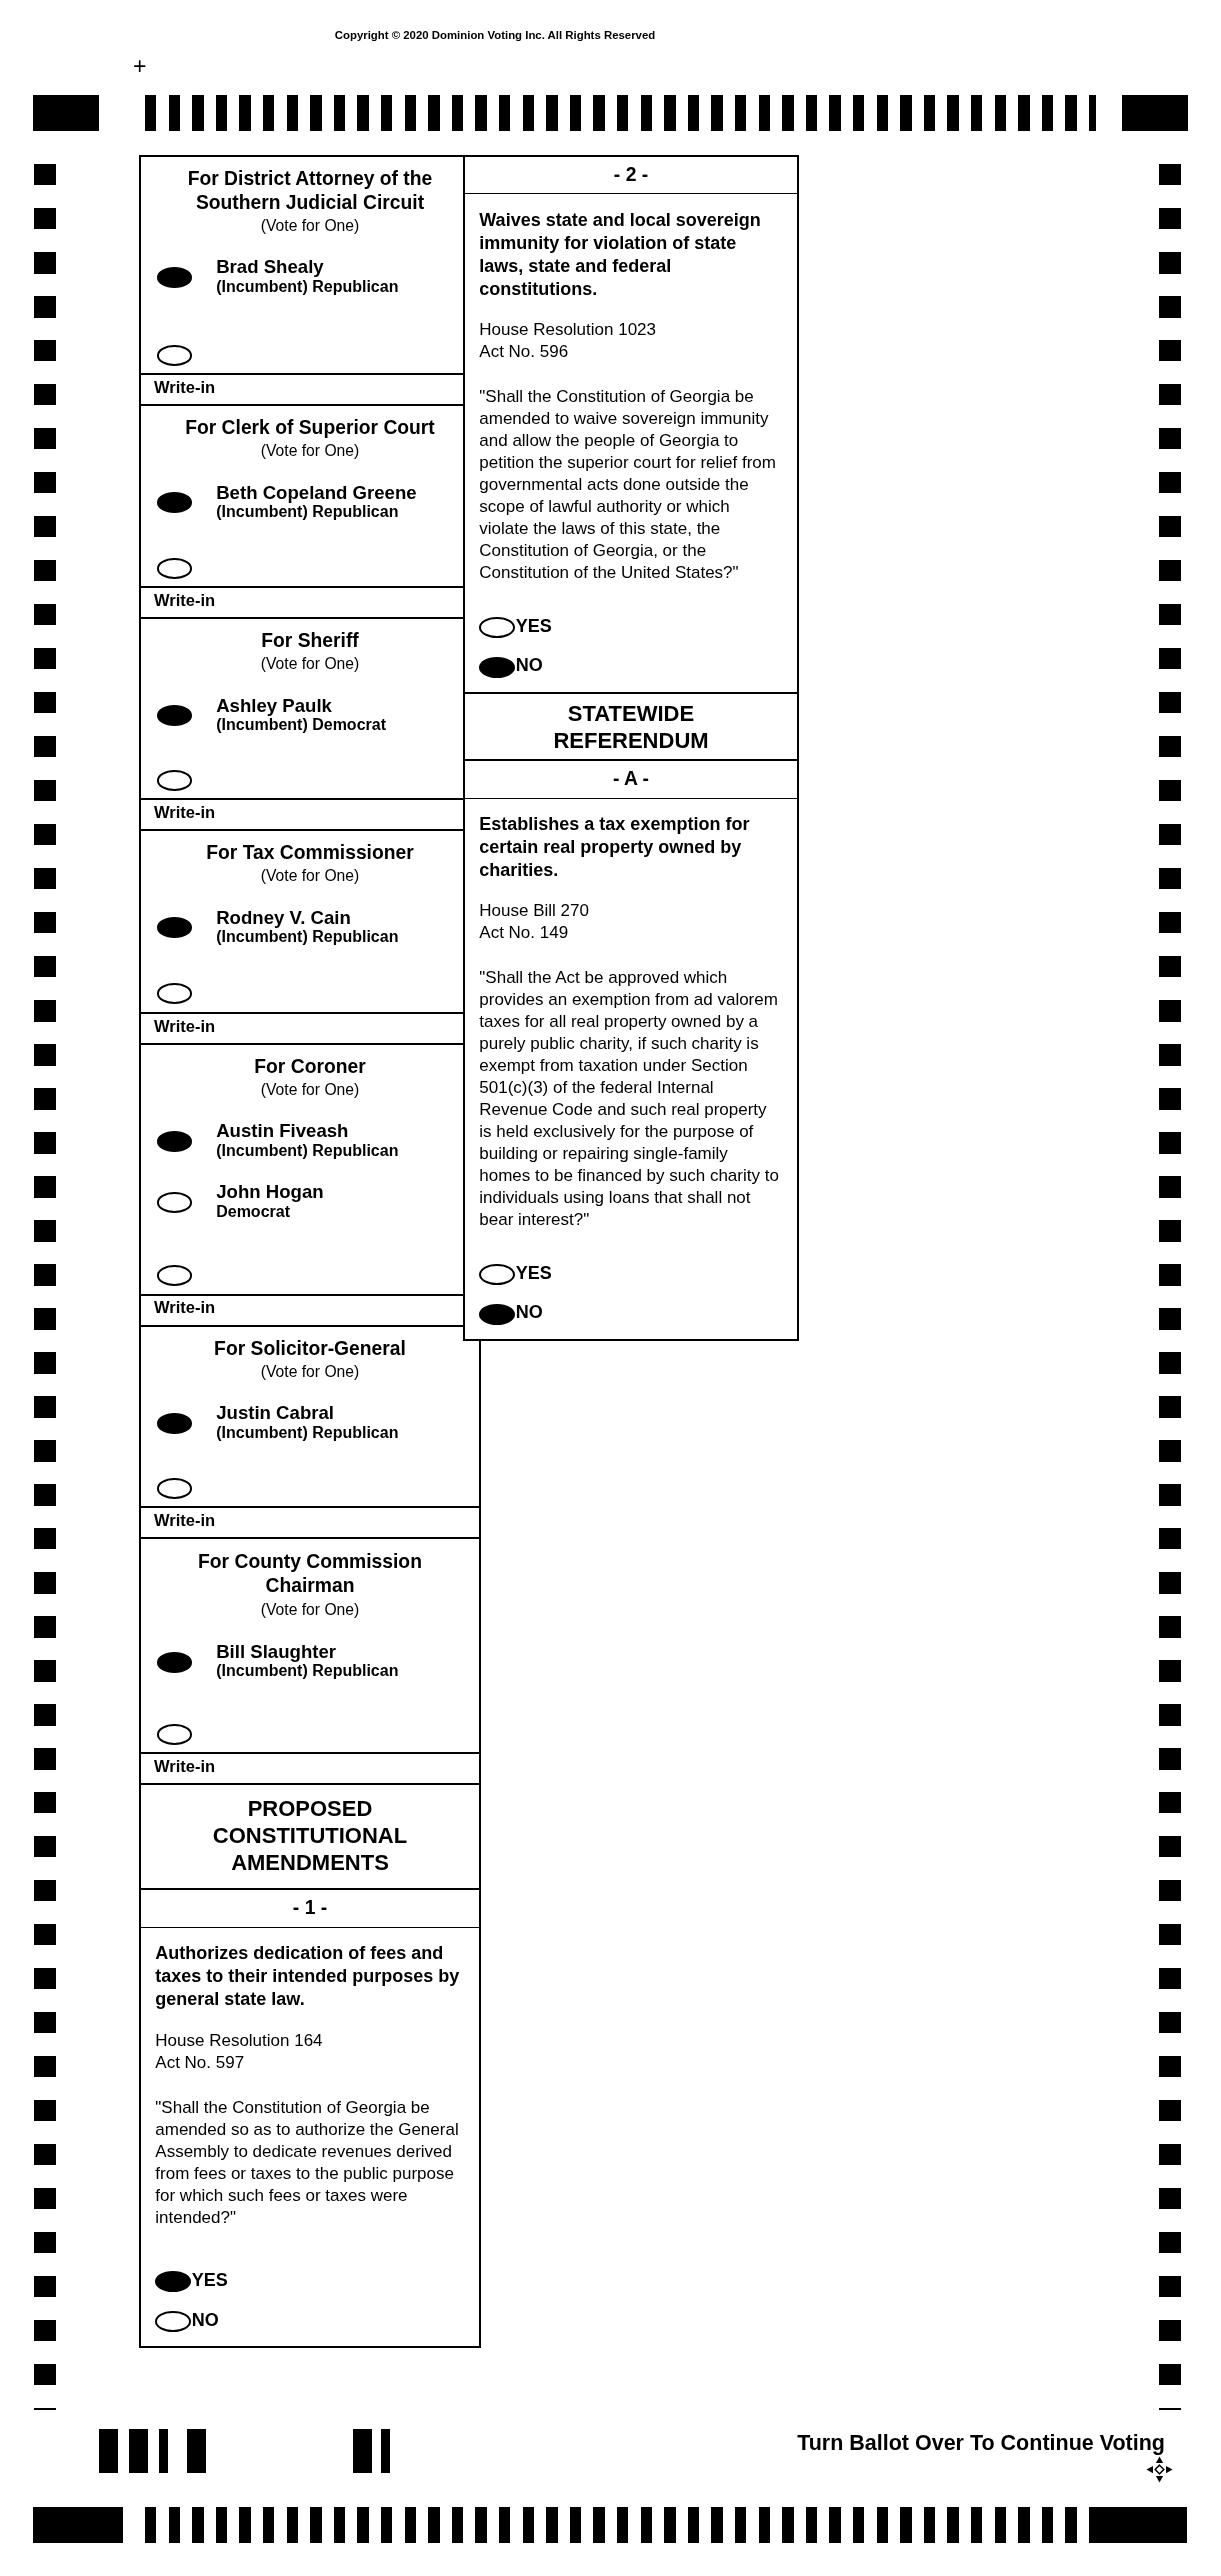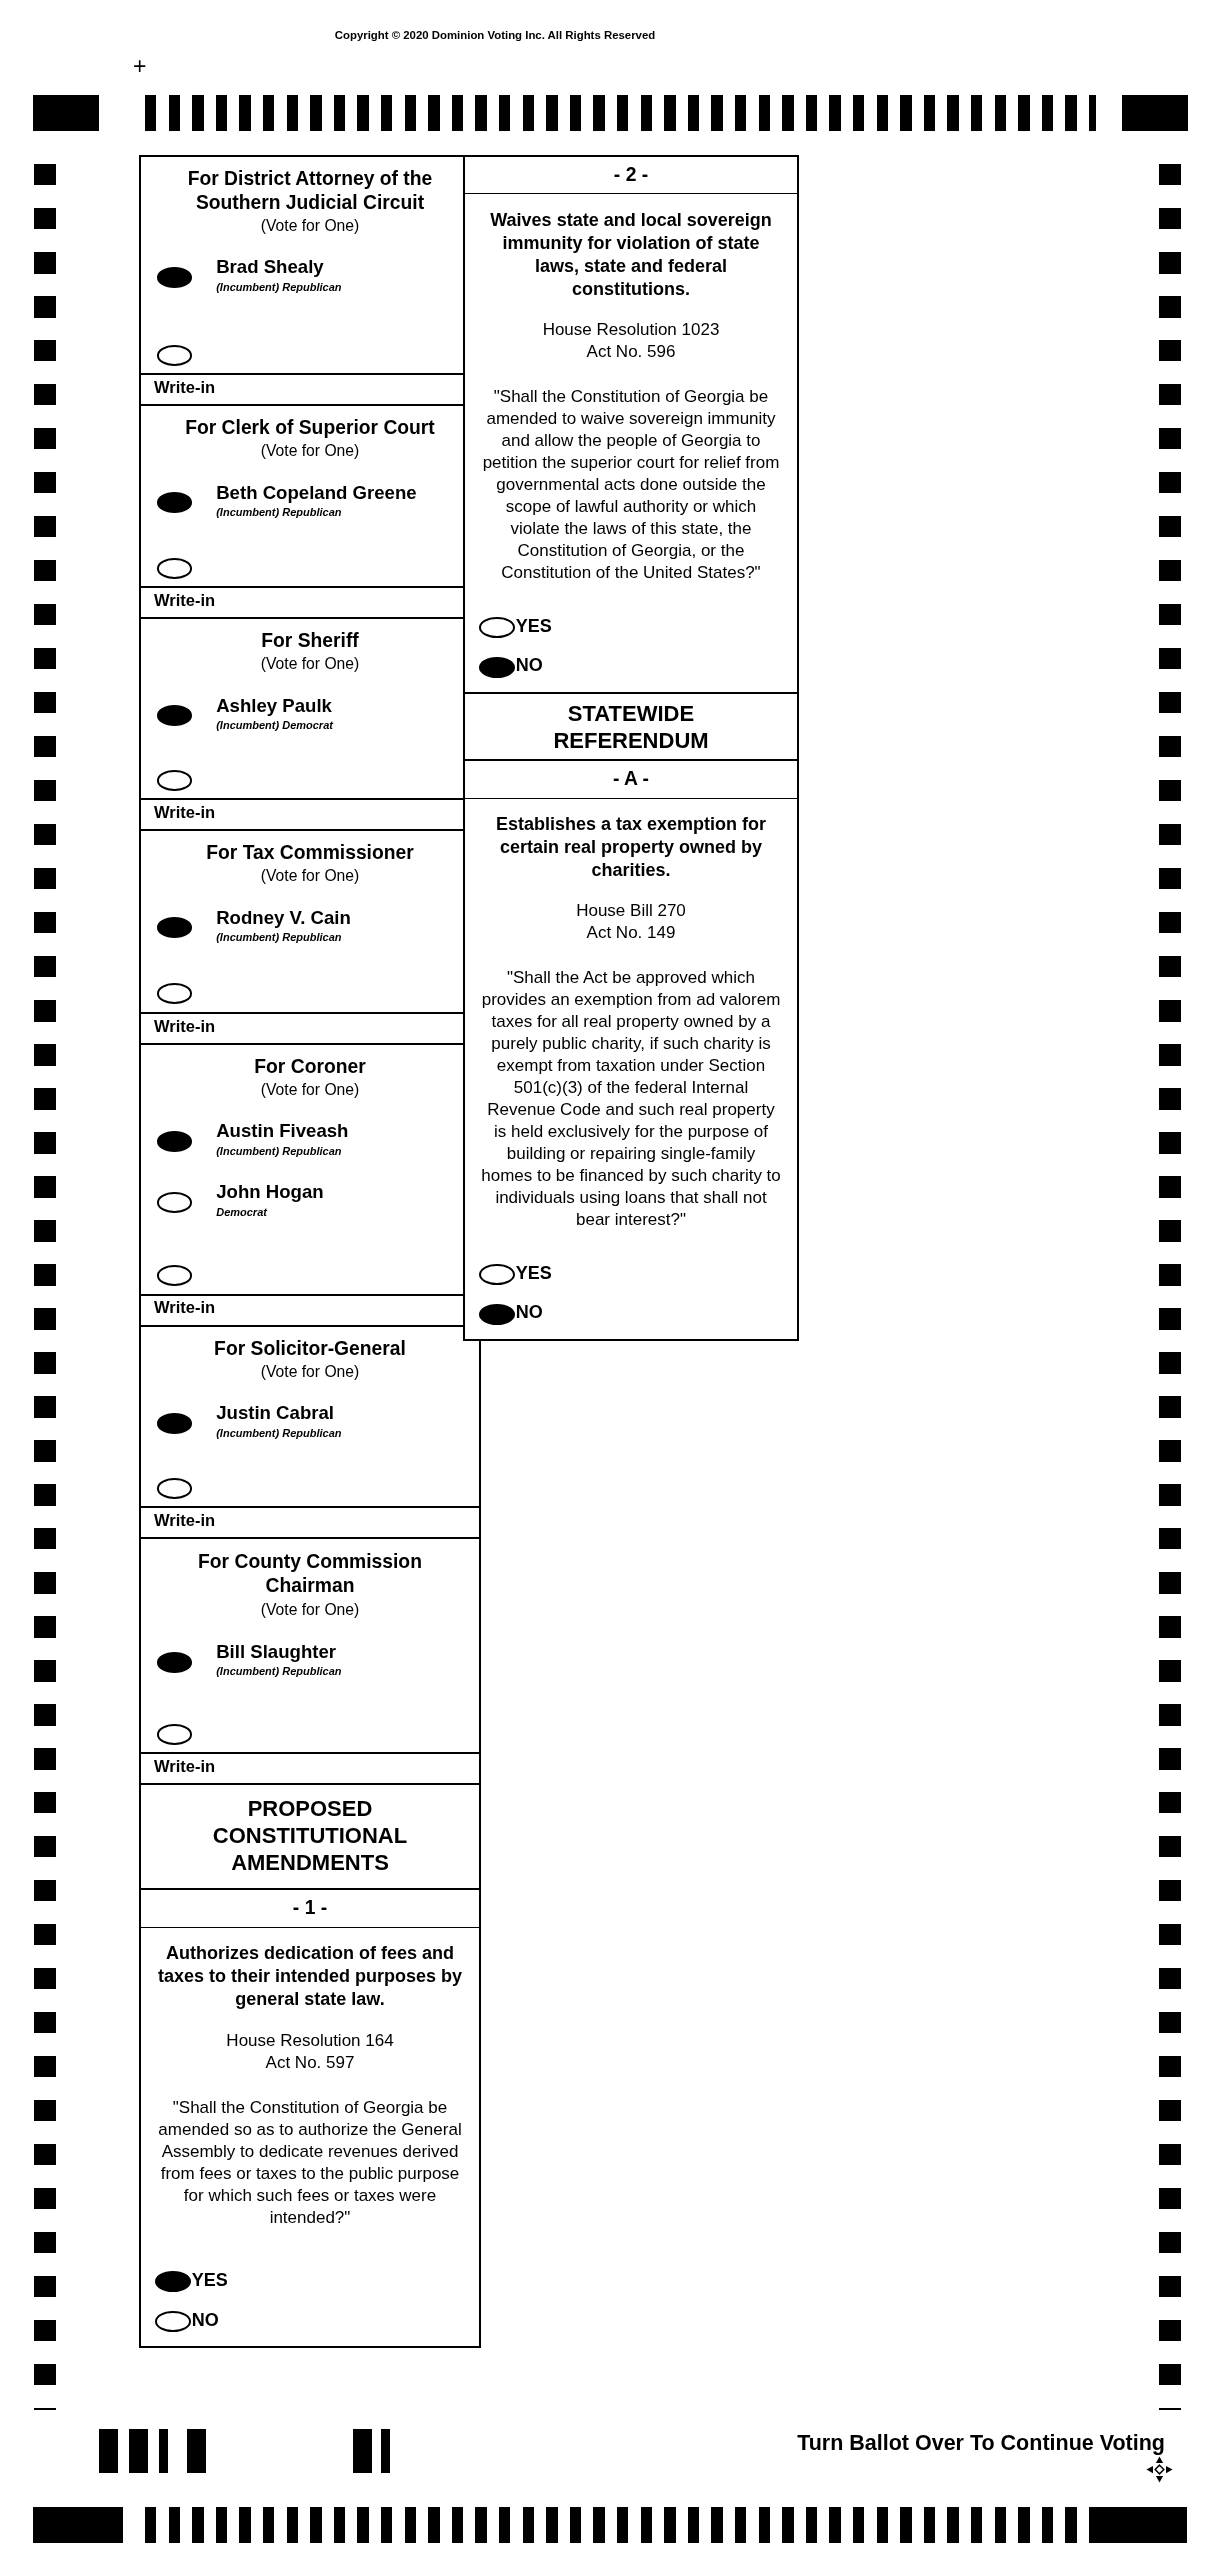--- a/index.html
+++ b/index.html
@@ -29,33 +29,33 @@
   .box{box-sizing:border-box;border:2.1px solid #000;margin-top:-2.1px;background:#fff;display:flex;flex-direction:column;}
   .box:first-child{margin-top:0;}
 
   
   .contest-title{font-weight:bold;font-size:19.3px;line-height:23.6px;text-align:center;padding:10px 10px 0;}
   .vote-for{font-size:15.7px;line-height:19.3px;text-align:center;margin-top:1.4px;}
   .cand-row{display:flex;gap:24px;align-items:center;margin:21.5px 0 0 15.7px;}
   .oval{width:31.5px;height:17px;border:2.1px solid #000;border-radius:50%;flex:none;margin-top:2.9px;background:#fff;}
   .oval.filled{background:#000;}
   .cand-name{font-weight:bold;font-size:18.6px;line-height:21.5px;}
-  .cand-detail{font-weight:bold;font-size:11px;line-height:18px;font-style:italic;}
+  .cand-detail{font-weight:bold;font-size:16px;line-height:18px;}
   .writein-bottom{margin-top:auto;}
   .writein-oval{margin:18.6px 0 7.2px 15.7px;}
   .writein-line{border-top:2.1px solid #000;height:0;}
   .writein-label{font-weight:bold;font-size:16.5px;padding:2.9px 0 7.2px 13px;}
 
   
   .section-header{font-weight:bold;font-size:22px;line-height:27px;text-align:center;margin:10px auto;max-width:236px;}
   .section-header.narrow{max-width:200px;margin:5.7px auto;}
 
   
   .measure-number{font-weight:bold;font-size:19.3px;text-align:center;padding:7.2px 0;border-bottom:1.4px solid #000;}
-  .measure-body{display:flex;flex-direction:column;flex:1;padding:14.3px 14.3px 14.3px;text-align:center;}
+  .measure-body{display:flex;flex-direction:column;flex:1;padding:14.3px 14.3px 14.3px;}
   .measure-summary{font-weight:bold;font-size:18px;line-height:23px;}
   .measure-ref{font-size:17px;line-height:22px;}
   .measure-refs{margin-top:18.6px;}
   .measure-question{font-size:17px;line-height:22px;margin-top:23px;}
   .choices{margin-top:auto;padding-top:14.3px;}
   .choice-row{display:flex;gap:1px;align-items:center;margin-top:15.7px;}
   .choice-label{font-weight:bold;font-size:18px;}
 
   
   .barcode-bar{position:absolute;background:#000;top:2429px;height:44px;}

